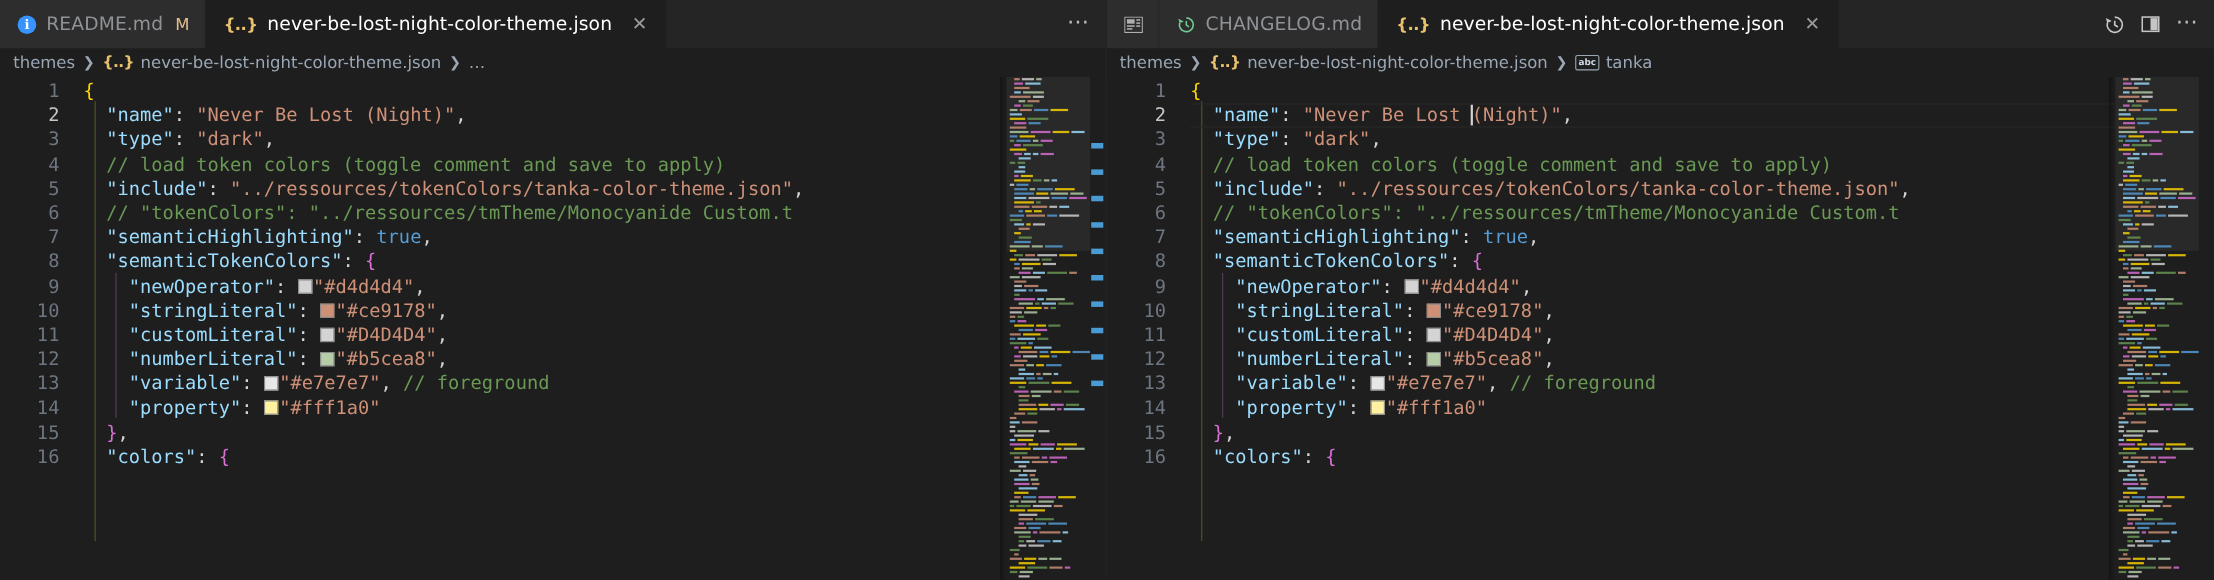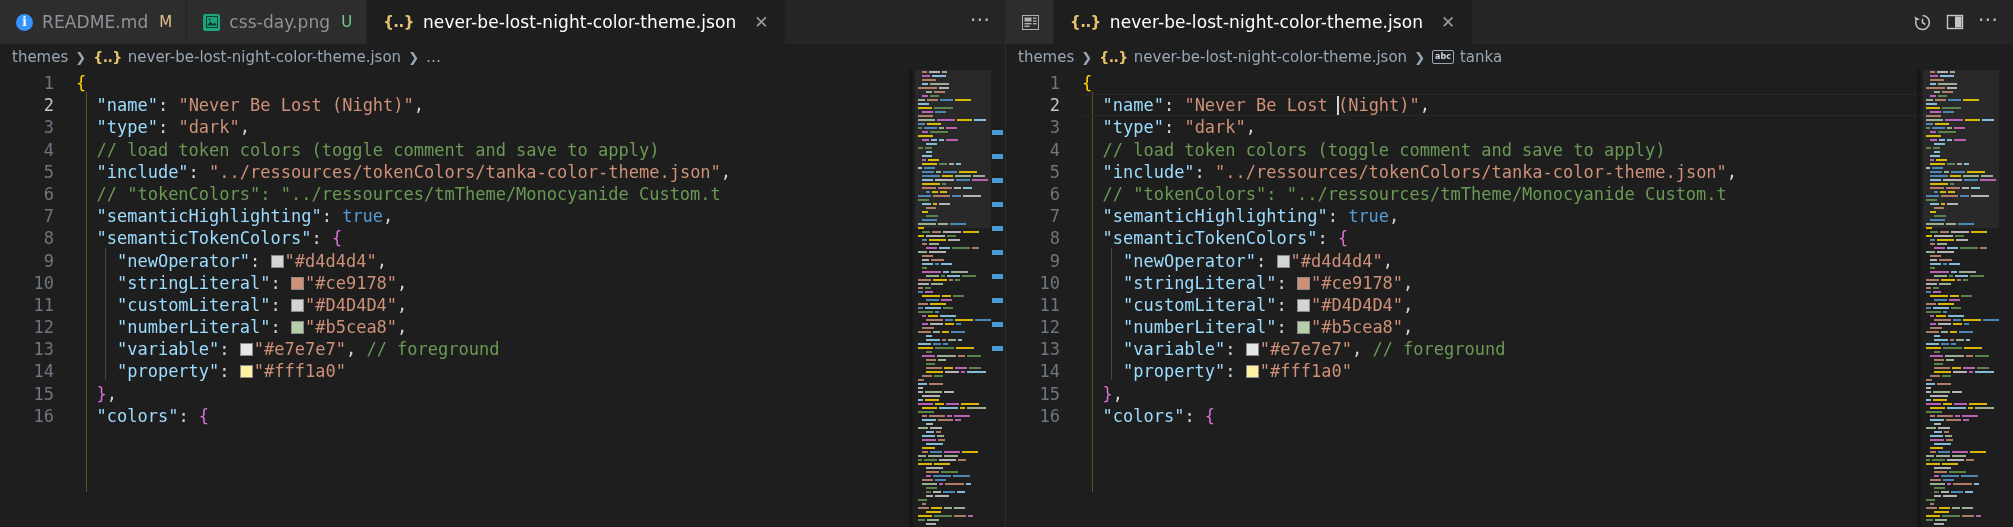--- a/index.html
+++ b/index.html
@@ -184,31 +184,20 @@
 
 <div class="workbench">
 
   <div class="editor-group group-left">
 
     <div class="tabbar">
       <div class="tab">
         <span class="icon-info">i</span>
         <span class="tab-label">README.md</span>
         <span class="tab-dirty m">M</span>
-      </div>
-      <div class="tab">
-        <span class="icon-img">
-          <svg width="12" height="12" viewBox="0 0 12 12">
-              <rect x="0.5" y="0.5" width="11" height="11" fill="none" stroke="#0f3d31"></rect>
-              <circle cx="3.6" cy="3.6" r="1.1" fill="#0f3d31"></circle>
-              <path d="M1 9.5 L4.4 5.6 L7 8.3 L8.7 6.6 L11 9.5 Z" fill="#0f3d31"></path>
-            </svg>
-        </span>
-        <span class="tab-label">css-day.png</span>
-        <span class="tab-dirty u">U</span>
       </div>
       <div class="tab active">
         <span class="icon-json">{..}</span>
         <span class="tab-label">never-be-lost-night-color-theme.json</span>
         <span class="tab-close">✕</span>
       </div>
       <div class="tabbar-actions">
         <span class="act dots">⋯</span>
       </div>
     </div>
@@ -779,20 +768,30 @@
               <rect x="0.5" y="0.5" width="16" height="14" fill="none" stroke="#b0b0b0"></rect>
               <rect x="2.5" y="2.5" width="7" height="4" fill="#b0b0b0"></rect>
               <rect x="2.5" y="8" width="7" height="1.4" fill="#b0b0b0"></rect>
               <rect x="2.5" y="10.6" width="5" height="1.4" fill="#b0b0b0"></rect>
               <rect x="11" y="2.5" width="3.5" height="1.4" fill="#b0b0b0"></rect>
               <rect x="11" y="5.3" width="3.5" height="1.4" fill="#b0b0b0"></rect>
               <rect x="11" y="8" width="3.5" height="1.4" fill="#b0b0b0"></rect>
             </svg>
         </span>
       </div>
+      <div class="tab">
+        <span class="icon-history">
+          <svg width="17" height="17" viewBox="0 0 17 17">
+              <path d="M8.5 2.2 a6.3 6.3 0 1 1 -6.0 4.4" fill="none" stroke="#73c991" stroke-width="1.5"></path>
+              <path d="M1.2 3.0 L2.4 7.0 L6.2 5.6 Z" fill="#73c991"></path>
+              <path d="M8.5 5.2 V8.8 L11 10.4" fill="none" stroke="#73c991" stroke-width="1.4"></path>
+            </svg>
+        </span>
+        <span class="tab-label">CHANGELOG.md</span>
+      </div>
       <div class="tab active focused">
         <span class="icon-json">{..}</span>
         <span class="tab-label">never-be-lost-night-color-theme.json</span>
         <span class="tab-close">✕</span>
       </div>
       <div class="tabbar-actions">
         <span class="act">
           <svg width="19" height="19" viewBox="0 0 19 19">
               <path d="M9.5 2.6 a6.9 6.9 0 1 1 -6.6 4.9" fill="none" stroke="#c5c5c5" stroke-width="1.5"></path>
               <path d="M1.4 3.4 L2.7 7.8 L6.8 6.2 Z" fill="#c5c5c5"></path>

